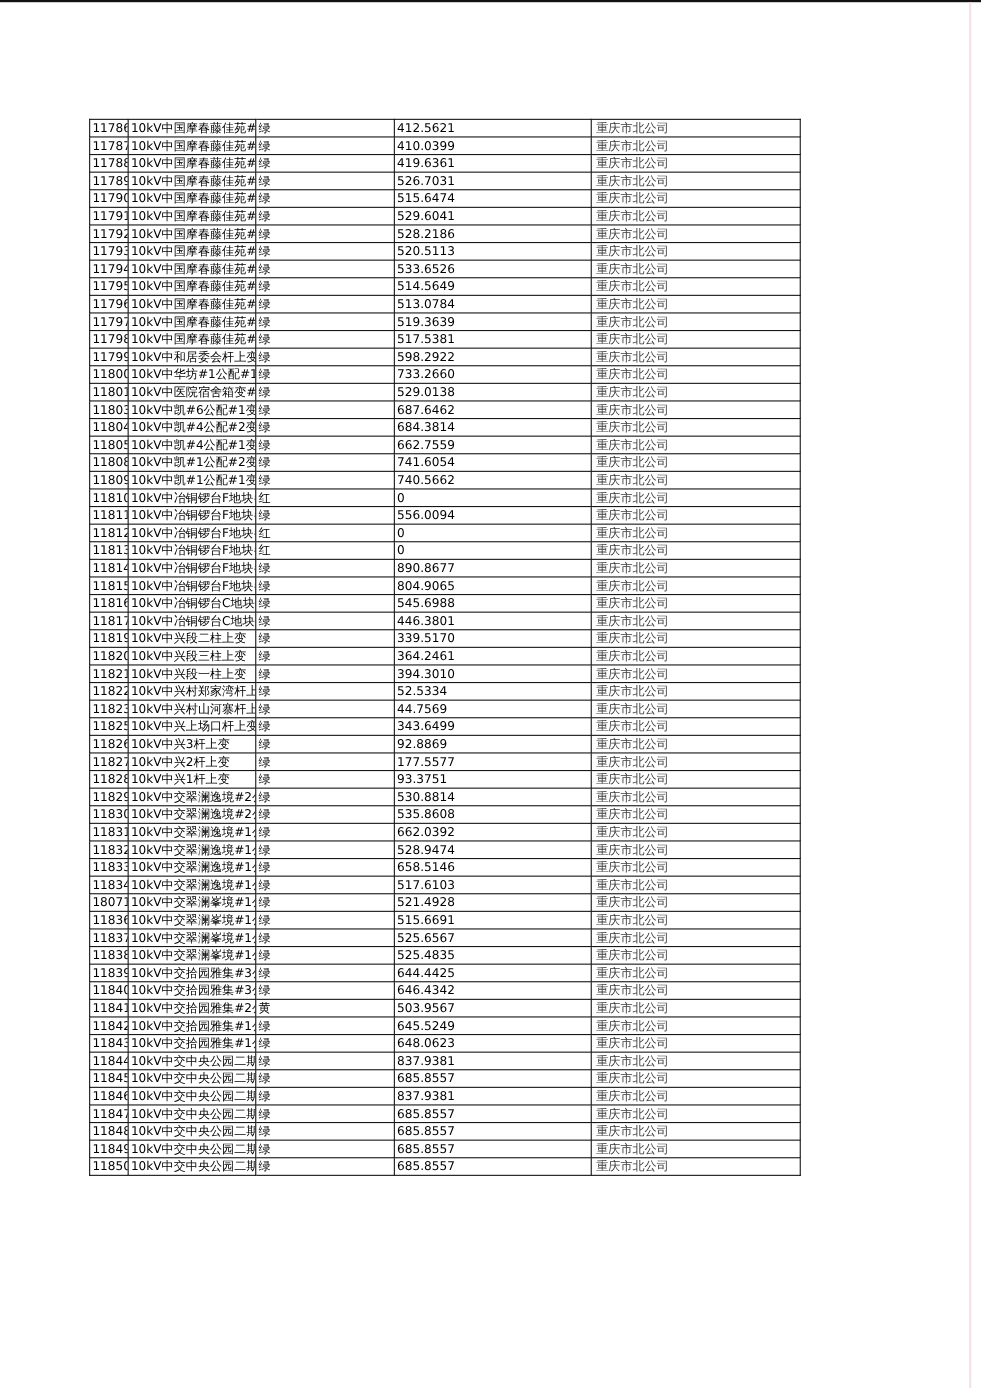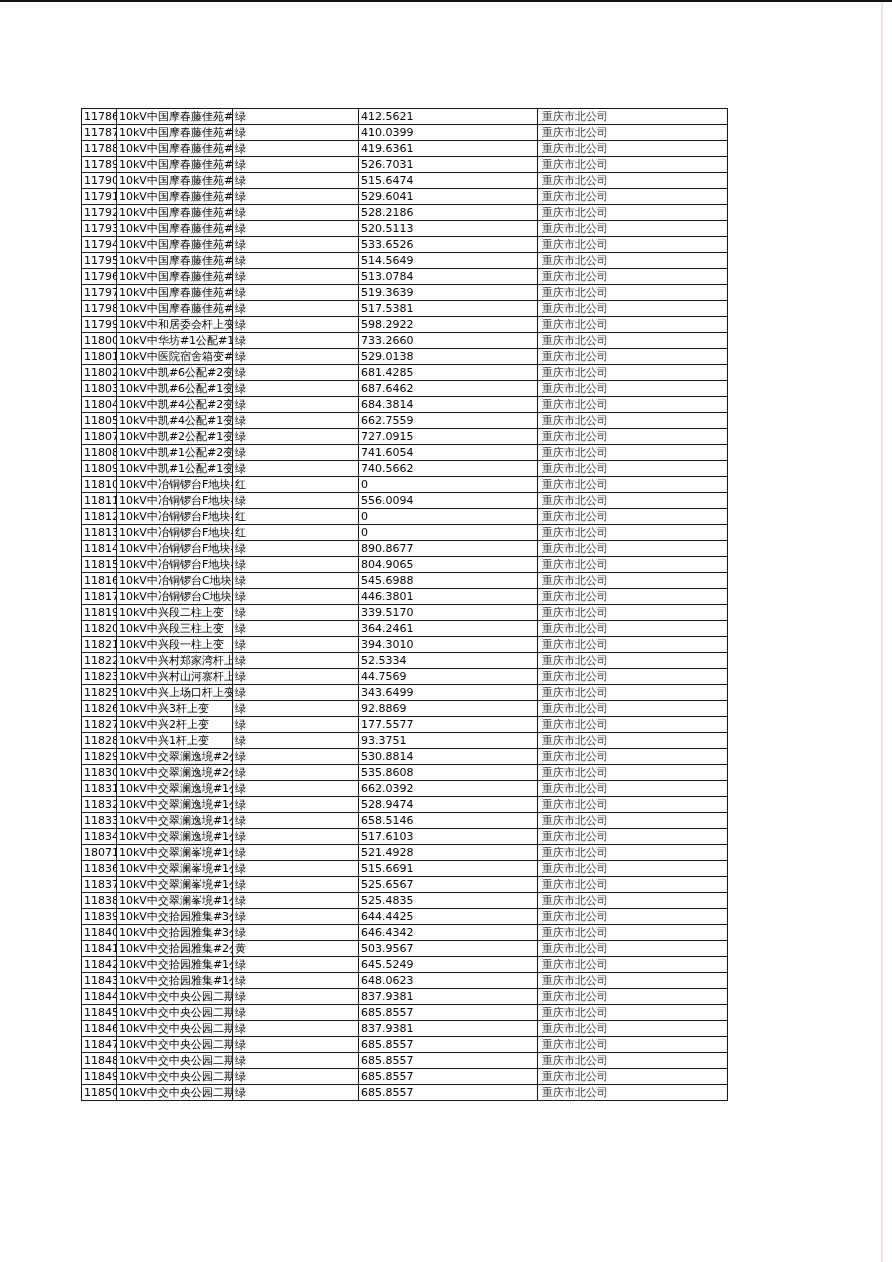--- a/index.html
+++ b/index.html
@@ -151,52 +151,38 @@
         <td class="company">重庆市北公司</td>
       </tr>
       <tr>
         <td>11801</td>
         <td>10kV中医院宿舍箱变#1变</td>
         <td>绿</td>
         <td>529.0138</td>
         <td class="company">重庆市北公司</td>
       </tr>
       <tr>
-        <td>11802</td>
-        <td>10kV中凯#6公配#2变</td>
-        <td>绿</td>
-        <td>681.4285</td>
-        <td class="company">重庆市北公司</td>
-      </tr>
-      <tr>
         <td>11803</td>
         <td>10kV中凯#6公配#1变</td>
         <td>绿</td>
         <td>687.6462</td>
         <td class="company">重庆市北公司</td>
       </tr>
       <tr>
         <td>11804</td>
         <td>10kV中凯#4公配#2变</td>
         <td>绿</td>
         <td>684.3814</td>
         <td class="company">重庆市北公司</td>
       </tr>
       <tr>
         <td>11805</td>
         <td>10kV中凯#4公配#1变</td>
         <td>绿</td>
         <td>662.7559</td>
-        <td class="company">重庆市北公司</td>
-      </tr>
-      <tr>
-        <td>11807</td>
-        <td>10kV中凯#2公配#1变</td>
-        <td>绿</td>
-        <td>727.0915</td>
         <td class="company">重庆市北公司</td>
       </tr>
       <tr>
         <td>11808</td>
         <td>10kV中凯#1公配#2变</td>
         <td>绿</td>
         <td>741.6054</td>
         <td class="company">重庆市北公司</td>
       </tr>
       <tr>

